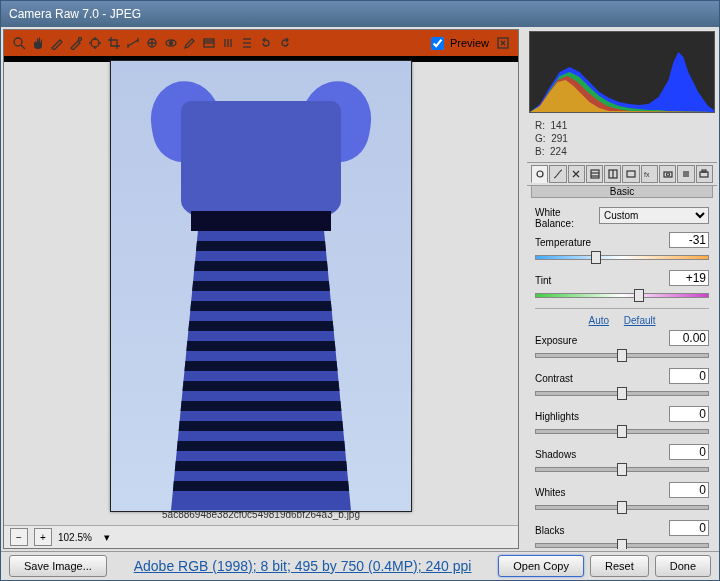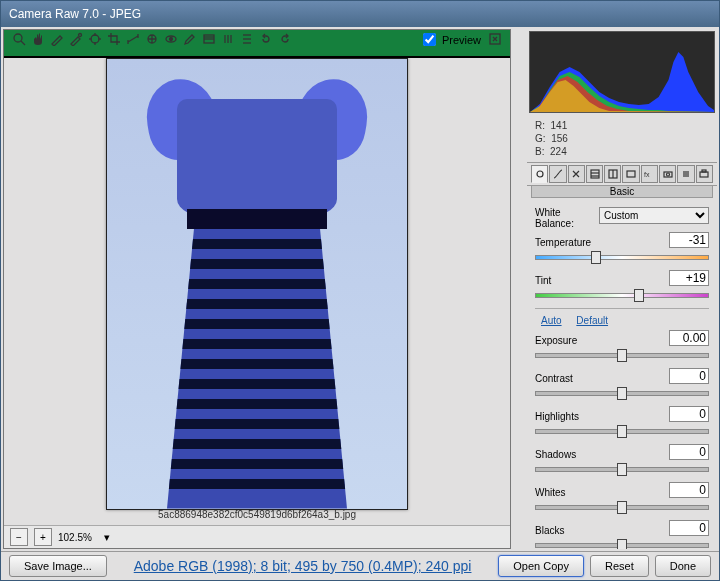--- a/index.html
+++ b/index.html
@@ -1,39 +1,39 @@
 <!DOCTYPE html>
 <html><head>
 <meta charset="utf-8">
 <style>
 html,body{margin:0;padding:0;font-family:"Segoe UI",Tahoma,sans-serif;font-size:11px;color:#000;background:#4a6a8a;user-select:none}
 .win{width:720px;height:581px;background:#e1e0e0;display:flex;flex-direction:column;border:1px solid #3a5a7a;box-sizing:border-box}
 .titlebar{height:26px;background:linear-gradient(#6a8ab0,#4a6a8a);color:#fff;display:flex;align-items:center;padding:0 8px;font-size:12px}
 .main{flex:1;display:flex;min-height:0}
 .left{flex:1;display:flex;flex-direction:column;background:#e1e0e0;border:1px solid #777;margin:2px 0 2px 2px}
-.toolbar{height:26px;display:flex;align-items:flex-start;padding:0 6px;gap:1px;border-bottom:2px solid #000000;background:#15803d}
+.toolbar{height:26px;display:flex;align-items:center;padding:0 6px;gap:1px;border-bottom:6px solid #000000;background:#c2410c}
 .tbtn{width:18px;height:18px;display:flex;align-items:center;justify-content:center;cursor:pointer;color:#333;font-size:13px}
 .tbtn svg{width:14px;height:14px;stroke:#333;fill:none;stroke-width:1.3}
 .tspacer{flex:1}
 .preview-chk{display:flex;align-items:center;gap:3px;font-size:11px;margin-right:4px}
 .canvas{flex:1;display:flex;align-items:center;justify-content:center;background:#e1e0e0;min-height:0}
 .imgframe{width:300px;height:450px;border:1px solid #222;box-shadow:0 0 3px rgba(0,0,0,0.4);background:linear-gradient(#b8c8e8,#c8d8f0);position:relative;overflow:hidden}
 .dress{position:absolute;left:50px;top:0;width:200px;height:450px}
 .bodice{position:absolute;left:20px;top:40px;width:160px;height:120px;background:#4a5ac0;border-radius:10px 10px 40px 40px / 10px 10px 20px 20px}
 .shoulder{position:absolute;top:20px;width:70px;height:80px;background:#5a6ae0;border-radius:50% 50% 40% 40%}
 .shoulder.l{left:-10px;transform:rotate(-10deg)}
 .shoulder.r{right:-10px;transform:rotate(10deg)}
 .waist{position:absolute;left:30px;top:150px;width:140px;height:20px;background:#0a0a2a}
 .skirt{position:absolute;left:10px;top:170px;width:180px;height:280px;background:#3a4ab0;clip-path:polygon(15% 0,85% 0,100% 100%,0 100%)}
 .stripe{position:absolute;left:0;width:100%;height:10px;background:#0a1030}
 .filename{height:16px;text-align:center;font-size:10px;color:#333;background:#e1e0e0}
 .zoombar{height:22px;display:flex;align-items:center;padding:0 6px;gap:6px;border-top:1px solid #aaa;background:#e8e8e8}
 .zbtn{width:16px;height:16px;border:1px solid #888;background:#f0f0f0;display:flex;align-items:center;justify-content:center;cursor:pointer;font-size:10px}
 .zval{font-size:10px;min-width:40px}
-.right{width:190px;display:flex;flex-direction:column;background:#e1e0e0;margin:2px 2px 2px 16px}
+.right{width:190px;display:flex;flex-direction:column;background:#e1e0e0;margin:2px 2px 2px 8px}
 .histo{height:80px;background:#2a2a2a;margin:2px;position:relative;border:1px solid #555}
 .histo svg{width:100%;height:100%}
 .rgb{padding:4px 8px;font-size:10px;color:#333;line-height:1.3;border-bottom:1px solid #999}
 .rgb div{white-space:pre}
 .tabstrip{height:20px;display:flex;gap:1px;padding:2px 4px 0;border-bottom:1px solid #999}
 .ptab{width:16px;height:16px;border:1px solid #888;background:#d8d8d8;cursor:pointer;display:flex;align-items:center;justify-content:center}
 .ptab.active{background:#f0f0f0;border-bottom-color:#f0f0f0}
 .ptab svg{width:10px;height:10px;stroke:#333;fill:none;stroke-width:1.2}
 .pheader{text-align:center;background:#c8c8c8;border:1px solid #999;border-top:none;font-size:10px;padding:0;margin:0 4px}
 .panel{flex:1;overflow:auto;padding:6px 8px;font-size:10px}
@@ -43,21 +43,21 @@
 .srow{margin:2px 0 8px}
 .srow .top{display:flex;justify-content:space-between;align-items:flex-end}
 .srow .top span{font-size:10px}
 .srow .top input{width:34px;height:14px;font-size:12px;text-align:right;border:1px solid #888;padding:0 2px}
 .slider{height:12px;position:relative;margin-top:2px}
 .track{position:absolute;left:0;right:0;top:5px;height:3px;background:#bbb;border:1px solid #888}
 .track.temp{background:linear-gradient(to right,#4af,#fff,#fa4)}
 .track.tint{background:linear-gradient(to right,#4c4,#fff,#c4c)}
 .thumb{position:absolute;top:1px;width:8px;height:11px;background:#e8e8e8;border:1px solid #444;transform:translateX(-50%);cursor:pointer}
 .divider{height:1px;background:#aaa;margin:6px 0}
-.autodef{margin:4px 0}
+.autodef{text-align:center;margin:4px 0}
 .autodef span{color:#1a5aa8;text-decoration:underline;cursor:pointer;margin:0 6px;font-size:10px}
 .footer{height:28px;display:flex;align-items:center;padding:0 8px;gap:6px;background:#e1e0e0;border-top:1px solid #999}
 .btn{height:20px;padding:0 14px;border:1px solid #888;background:linear-gradient(#fafafa,#d8d8d8);border-radius:3px;cursor:pointer;font-size:11px;display:flex;align-items:center}
 .btn.prim{border:1px solid #3a6aca;box-shadow:0 0 2px #5a8aea}
 .fspacer{flex:1}
 .meta{color:#1a5aa8;text-decoration:underline;font-size:14px;cursor:pointer}
 </style>
 </head>
 <body>
 
@@ -210,21 +210,21 @@
       <div class="histo">
         <svg viewBox="0 0 186 80" preserveAspectRatio="none">
           <path d="M0 80 L10 72 20 55 30 40 40 35 50 40 60 50 70 60 80 66 90 70 100 72 110 73 120 72 130 65 140 48 145 30 150 20 155 25 160 40 170 60 180 74 186 78 L186 80 Z" fill="#2040ff"></path>
           <path d="M0 80 L10 74 20 58 30 44 40 40 50 45 60 55 70 64 80 70 90 74 100 76 110 77 120 78 130 78 140 79 186 80 Z" fill="#20c020" opacity="0.8"></path>
           <path d="M0 80 L8 76 18 62 28 48 38 44 48 50 58 60 68 68 78 74 88 77 100 79 186 80 Z" fill="#e03030" opacity="0.8"></path>
           <path d="M0 80 L10 74 20 60 28 50 36 48 44 54 52 62 60 70 70 76 80 79 186 80 Z" fill="#e0c020" opacity="0.7"></path>
         </svg>
       </div>
       <div class="rgb">
         <div><span>R:</span>  <span>141</span></div>
-        <div><span>G:</span>  <span>156</span></div>
+        <div><span>G:</span>  <span>291</span></div>
         <div><span>B:</span>  <span>224</span></div>
       </div>
       <div class="tabstrip">
         <div class="ptab active">
             <svg viewBox="0 0 10 10">
               <circle cx="5" cy="5" r="3"></circle>
             </svg>
           </div>
         <div class="ptab">
             <svg viewBox="0 0 10 10">

